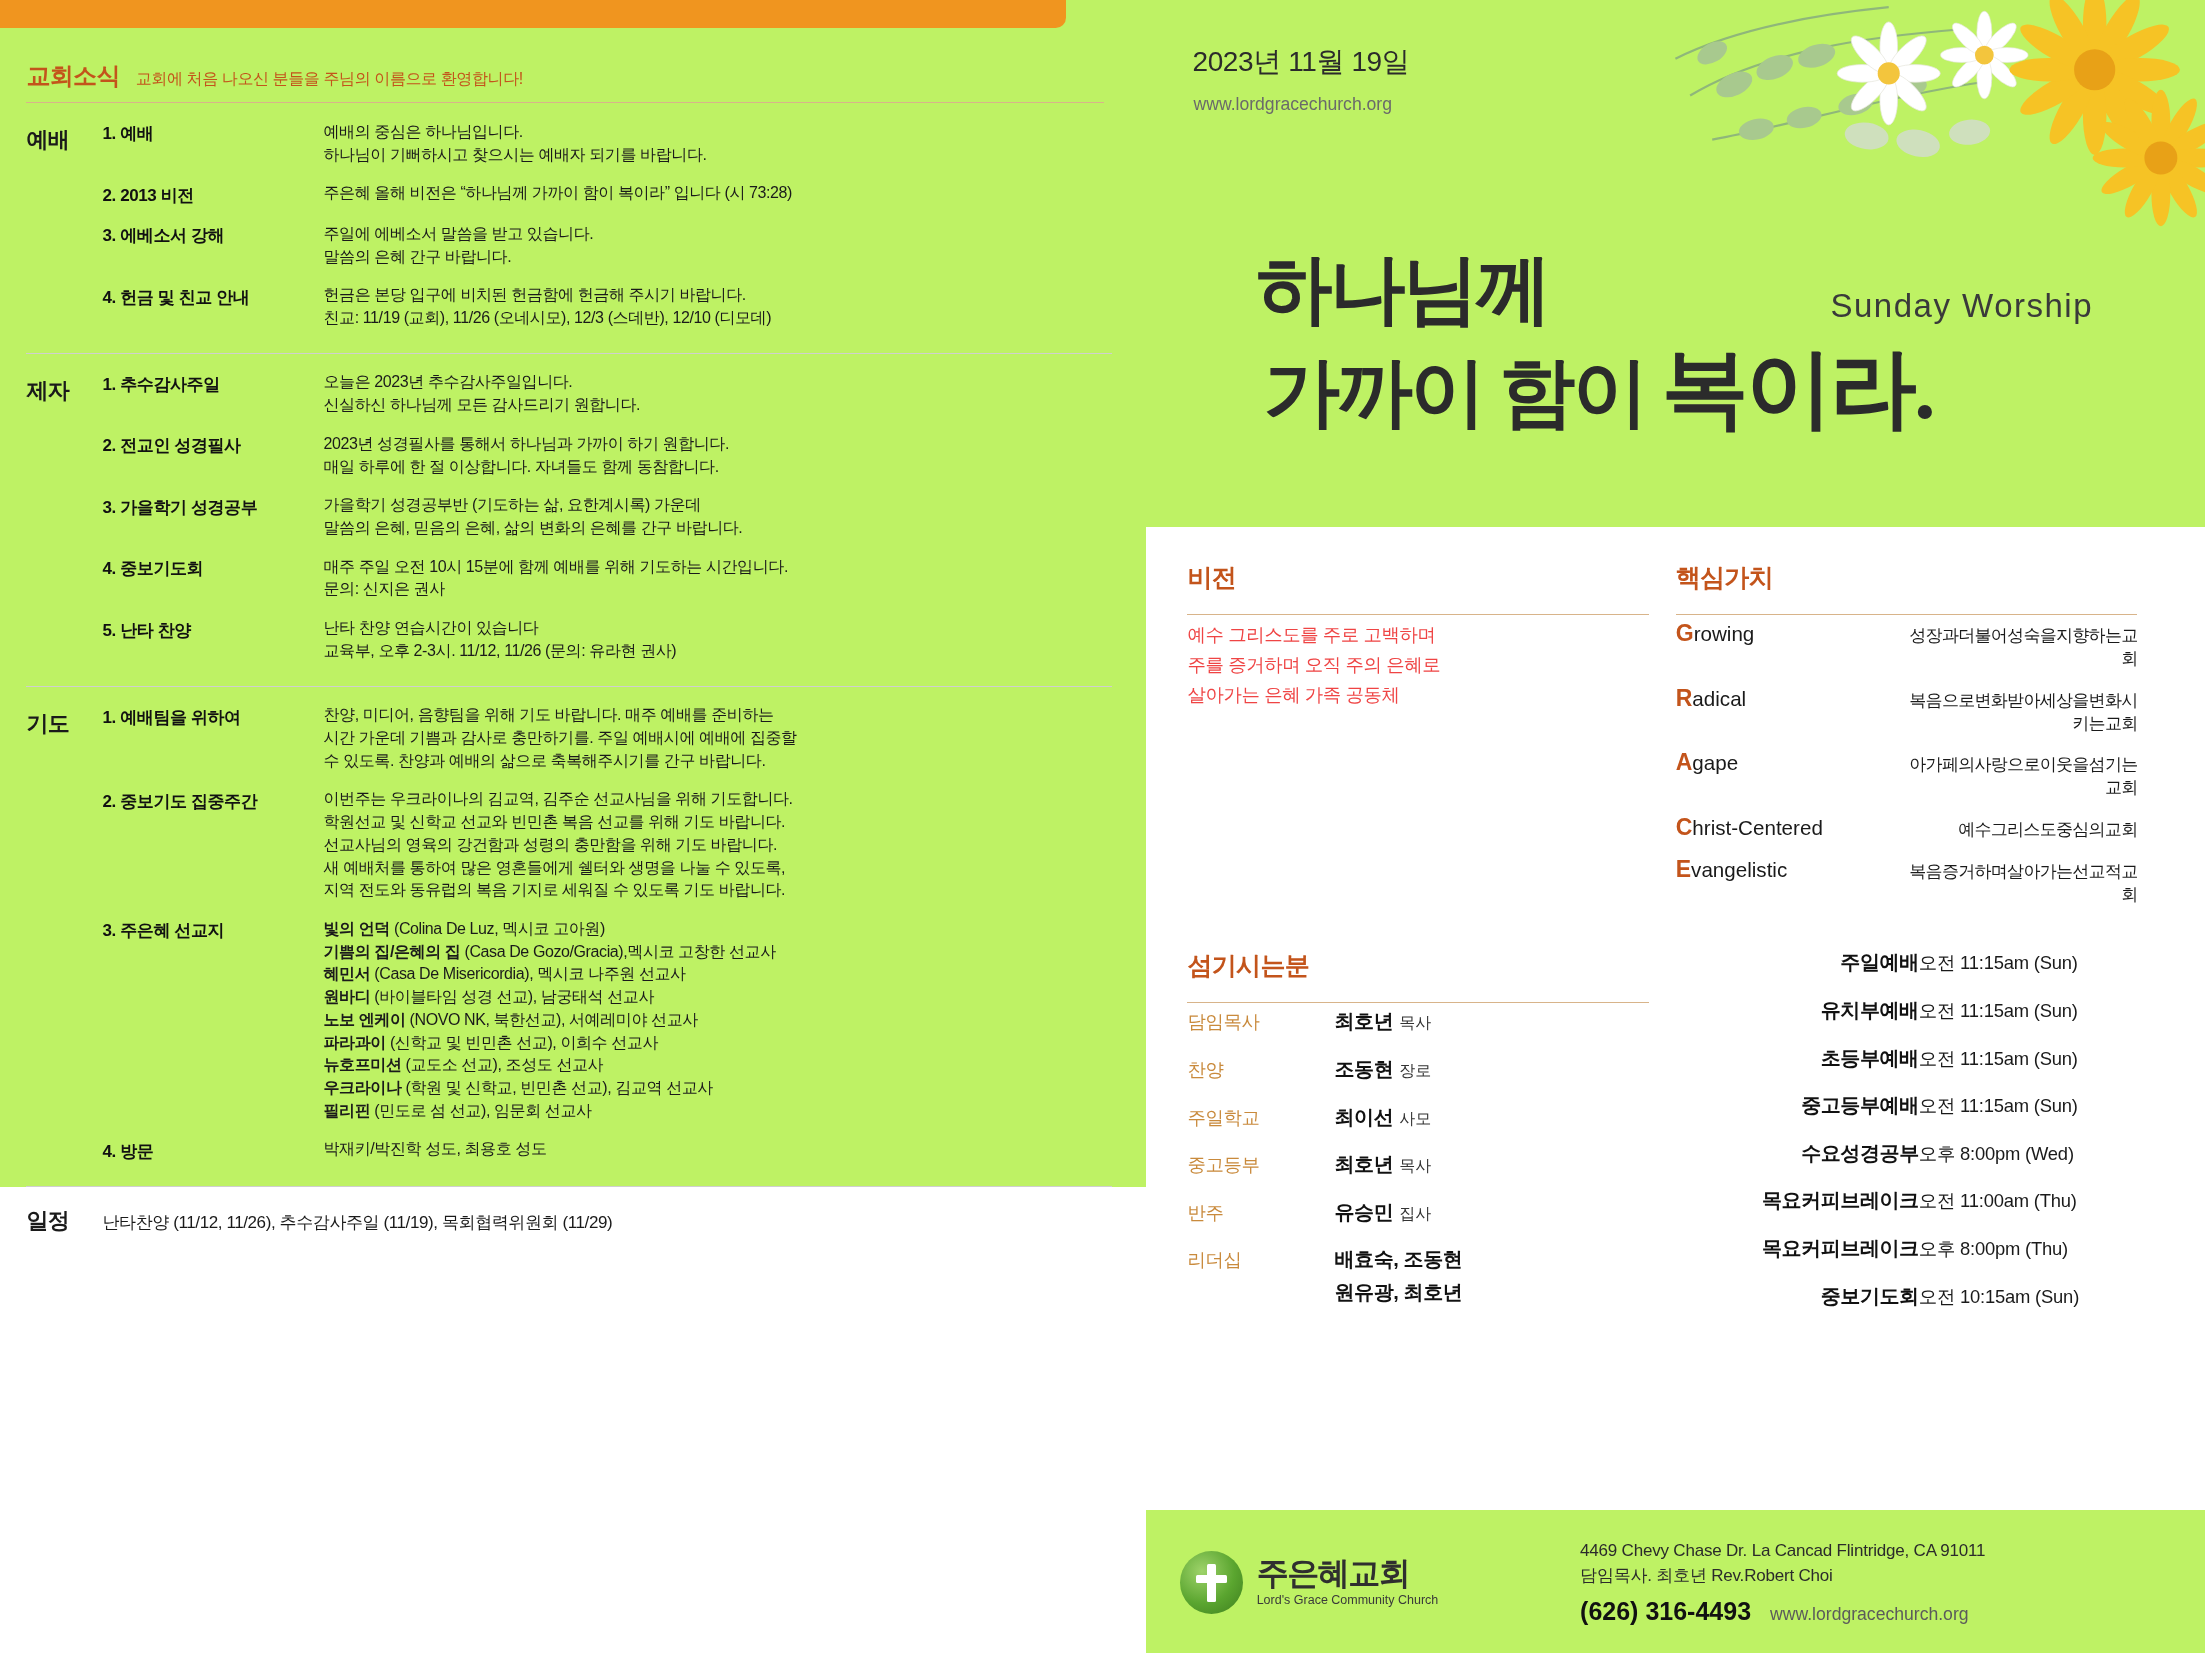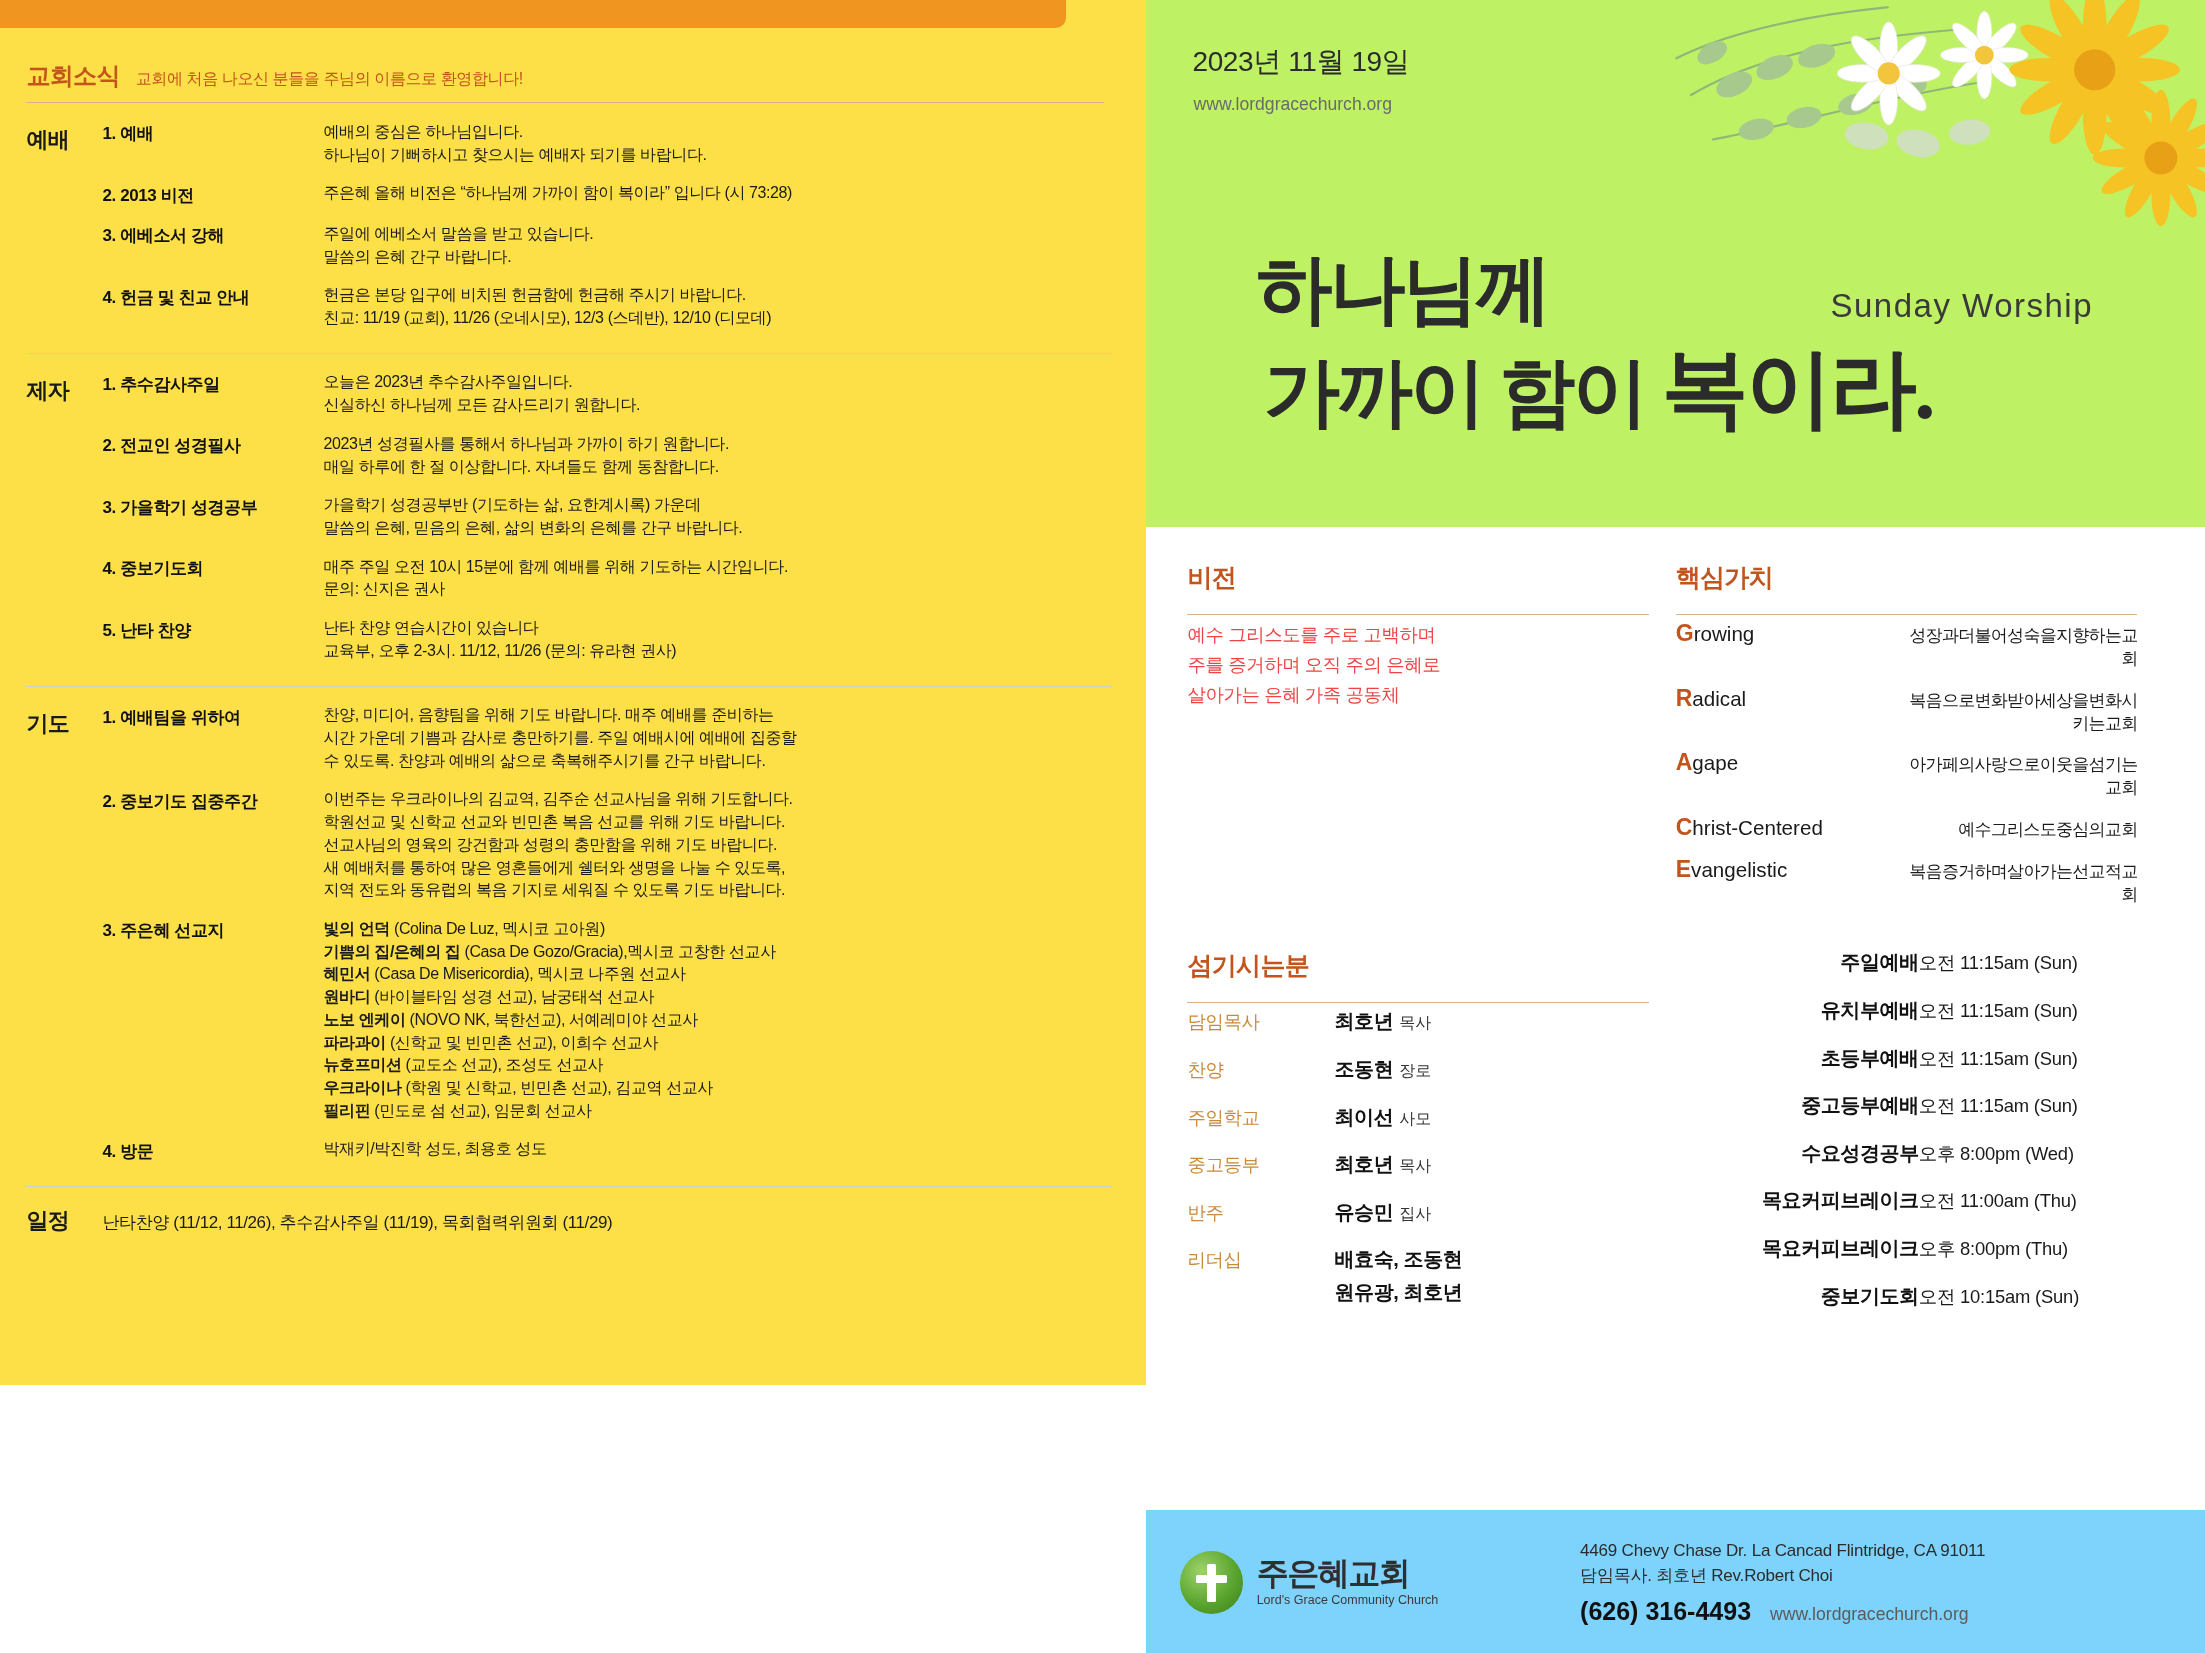--- a/index.html
+++ b/index.html
@@ -7,21 +7,21 @@
   body {
     width:2205px; height:1654px;
     font-family:"Liberation Sans", sans-serif;
     background:#ffffff;
     overflow:hidden;
   }
   .page { position:relative; width:2205px; height:1654px; display:flex; }
 
   
   .left {
-    width:1147px; height:1385px; position:relative; background:#fde047;
+    width:1147px; height:1187px; position:relative; background:#bef264;
     padding:0 29px 0 20.6px;
   }
   .orange-bar {
     position:absolute; top:0; left:0; width:1066px; height:28px;
     background:#f0951f; border-radius:0 0 10.3px 0;
   }
   .notice-head {
     margin-top:60px; border-bottom:1.5px solid #d8b48a; padding-bottom:10.3px;
     display:flex; align-items:baseline; gap:16px; margin-left:5.9px; margin-right:13.2px;
   }
@@ -84,21 +84,21 @@
   .staff-role { width:147px; flex:none; font-size:18.4px; color:#c98a3c; letter-spacing:-0.4px;}
   .staff-name { font-size:20px; font-weight:bold; color:#111; letter-spacing:-0.4px;}
   .staff-title { font-size:16px; color:#333; font-weight:normal; margin-left:5.9px;}
 
   .svc-row { display:flex; align-items:baseline; margin-bottom:20.6px;text-align:right; }
   .svc-name { width:243px; flex:none; font-size:20px; font-weight:bold; color:#111; letter-spacing:-0.4px;}
   .svc-time { font-size:18.4px; color:#1a1a1a; letter-spacing:-0.2px;}
 
   .footer {
     position:absolute; bottom:0; left:0; width:1059px; height:144px;
-    background:#7dd3fc; display:flex; align-items:center; padding:0 34px;
+    background:#bef264; display:flex; align-items:center; padding:0 34px;
   }
   .logo-wrap { display:flex; align-items:center; gap:13.2px; width:382px; flex:none;}
   .logo-circle {
     width:63px; height:63px; border-radius:50%;
     background:radial-gradient(circle at 35% 32%, #9ed36a 0%, #5aa52f 55%, #3d7d1e 100%);
     position:relative; flex:none;
   }
   .logo-circle:before {
     content:""; position:absolute; left:27px; top:13.2px; width:8.8px; height:38px; background:#fff; border-radius:1.5px;
   }

